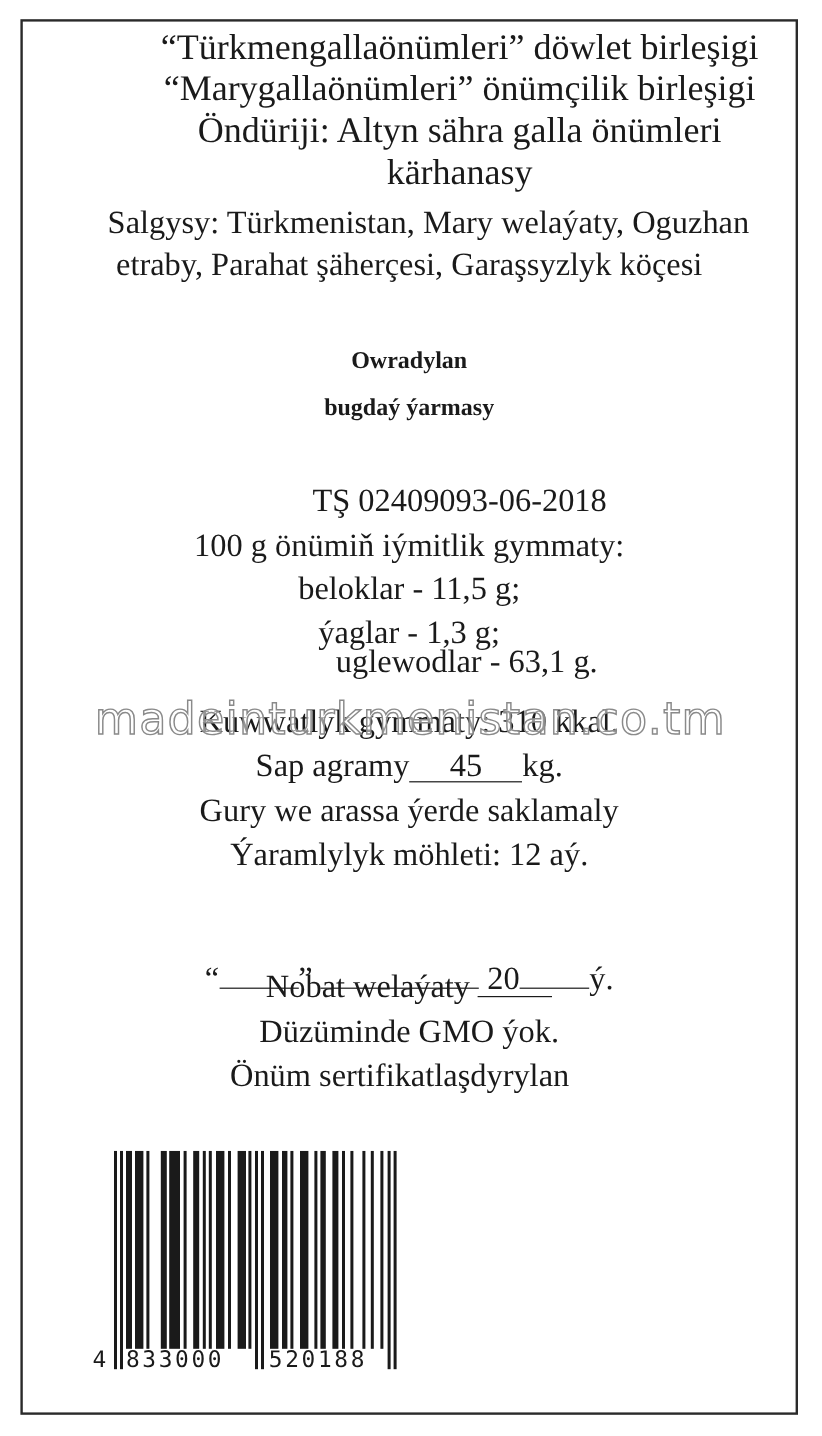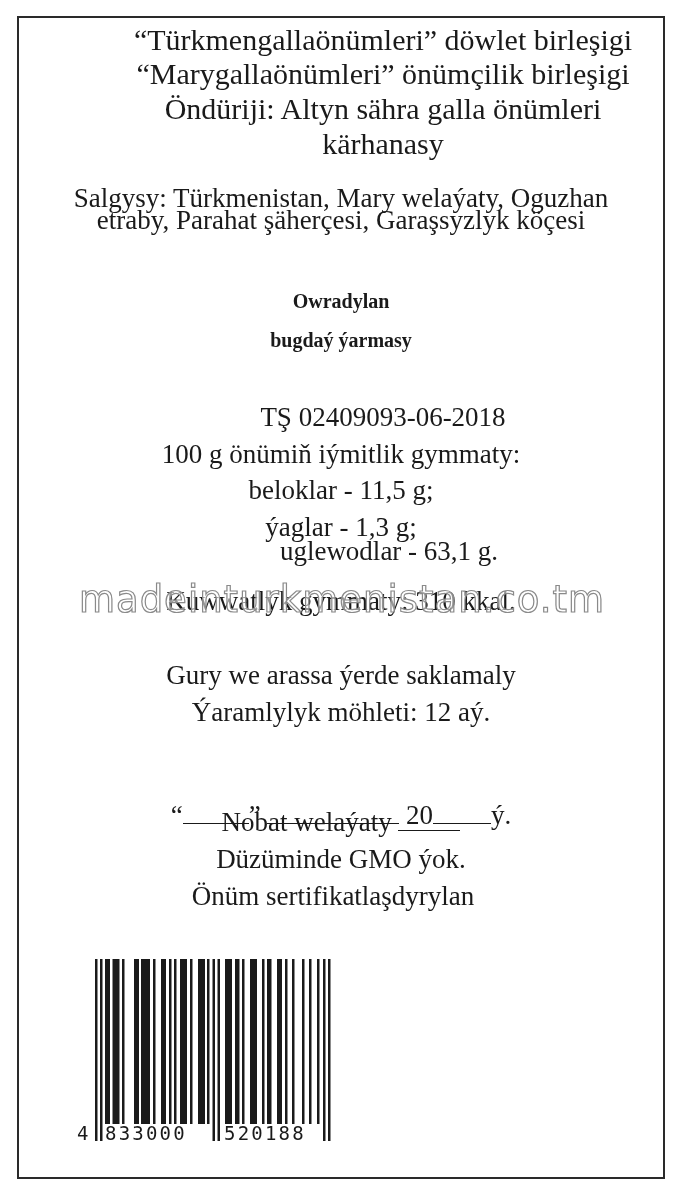--- a/index.html
+++ b/index.html
@@ -26,33 +26,36 @@
 </head>
 <body>
 
 <div class="label">
 
   <div class="line big" style="top:4px;">“Türkmengallaönümleri” döwlet birleşigi</div>
   <div class="line big" style="top:38px;">“Marygallaönümleri” önümçilik birleşigi</div>
   <div class="line big" style="top:73px;">Öndüriji: Altyn sähra galla önümleri</div>
   <div class="line big" style="top:108px;">kärhanasy</div>
 
-  <div class="line mid" style="top:164px;">Salgysy: Türkmenistan, Mary welaýaty, Oguzhan</div>
+  <div class="line mid" style="top:151px;margin-left:16px;">Salgysy: Türkmenistan, Mary welaýaty, Oguzhan</div>
   <div class="line mid" style="top:186px;">etraby, Parahat şäherçesi, Garaşsyzlyk köçesi</div>
 
   <div class="line bold" style="top:265px;">Owradylan</div>
   <div class="line bold" style="top:304px;">bugdaý ýarmasy</div>
 
   <div class="line body" style="top:382px;padding-left:42px;">TŞ 02409093-06-2018</div>
   <div class="line body" style="top:419px;">100 g önümiň iýmitlik gymmaty:</div>
   <div class="line body" style="top:455px;">beloklar - 11,5 g;</div>
   <div class="line body" style="top:492px;">ýaglar - 1,3 g;</div>
   <div class="line body" style="top:516px;padding-left:48px;">uglewodlar -  63,1 g.</div>
   <div class="line body" style="top:566px;">Kuwwatlyk gymmaty: 310 kkal.</div>
 
+  <div class="line body" style="top:603px;">
+    <span>Sap agramy</span><span style="display:inline-block; min-width:94px; border-bottom:1.5px solid #1a1a1a; line-height:26px; text-align:center;">45</span><span>kg.</span>
+  </div>
 
   <div class="line body" style="top:640px;">Gury we arassa ýerde saklamaly</div>
   <div class="line body" style="top:677px;">Ýaramlylyk möhleti: 12 aý.</div>
 
   <div class="line body" style="top:780px;">
     <span>“</span><span class="blank" style="width:66px;"></span><span>”</span>&nbsp;<span class="blank" style="width:132px;"></span>&nbsp;<span>20</span><span class="blank" style="width:58px;"></span><span>ý.</span>
   </div>
 
   <div class="line body" style="top:787px;">
     <span>Nobat welaýaty</span>&nbsp;<span class="blank" style="width:62px;"></span>

